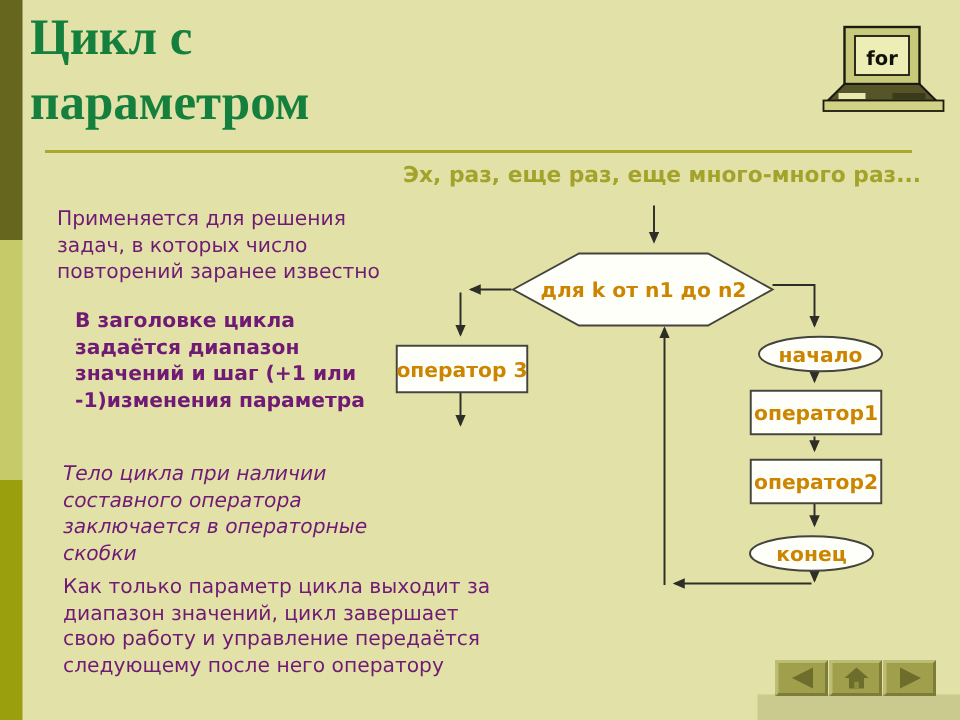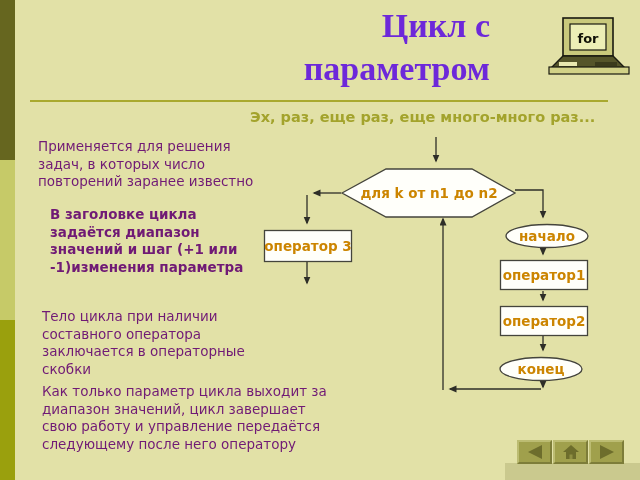--- a/index.html
+++ b/index.html
@@ -9,34 +9,34 @@
     font-family:"DejaVu Sans","Liberation Sans",sans-serif;
   }
   .bar{position:absolute;left:0;width:15px;}
   .bar.top{top:0;height:160px;background:#66661f;}
   .bar.mid{top:160px;height:160px;background:#c6ca68;}
   .bar.bot{top:320px;height:160px;background:#9aa00d;}
   .title{
     position:absolute;left:20px;top:4px;width:470px;
     font-family:"Liberation Serif","DejaVu Serif",serif;
     font-weight:bold;font-size:34px;line-height:43px;
-    color:#6d28d9;text-align:right;white-space:pre-line;
+    color:#15803d;text-align:left;white-space:pre-line;
   }
   .rule{position:absolute;left:30px;top:100px;width:578px;height:2px;background:#a9a92f;}
   .subtitle{
     position:absolute;left:250px;top:109px;width:364px;
-    font-weight:bold;font-size:14.5px;color:#a3a32c;text-align:left;
+    font-weight:bold;font-size:14.5px;color:#a3a32c;text-align:right;
   }
   .para{
     position:absolute;color:#701a75;font-size:13.5px;line-height:17.5px;
     white-space:pre-line;
   }
   .p1{left:38px;top:138px;width:230px;}
   .p2{left:50px;top:206px;width:230px;font-weight:bold;}
-  .p3{left:42px;top:308px;width:260px;}
+  .p3{left:42px;top:308px;width:260px;font-style:italic;}
   .p4{left:42px;top:383px;width:320px;}
   .flow{position:absolute;left:0;top:0;}
   .flow text{
     font-family:"DejaVu Sans","Liberation Sans",sans-serif;
     font-weight:bold;font-size:13.5px;fill:#cc8500;text-anchor:middle;
   }
   .navbtn{
     position:absolute;top:440px;width:35px;height:24px;
     background:#a0a04c;box-sizing:border-box;
     border-top:2px solid #bcbc72;border-left:2px solid #bcbc72;

